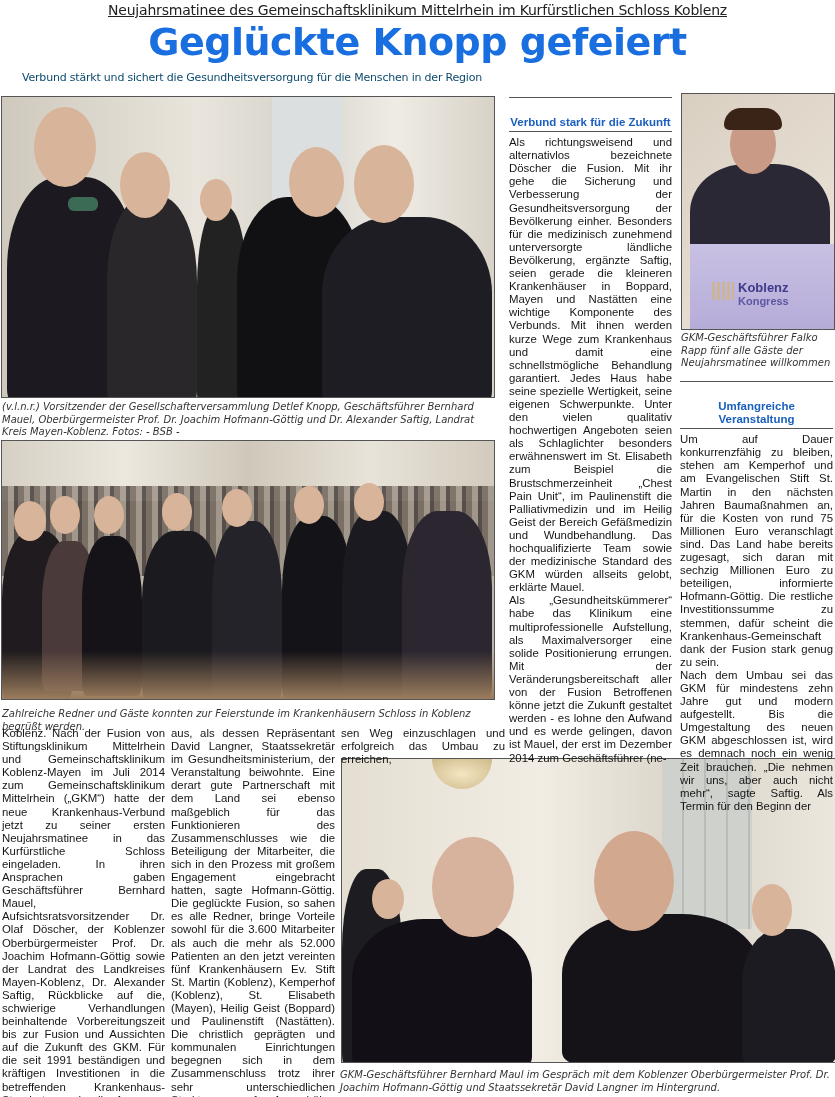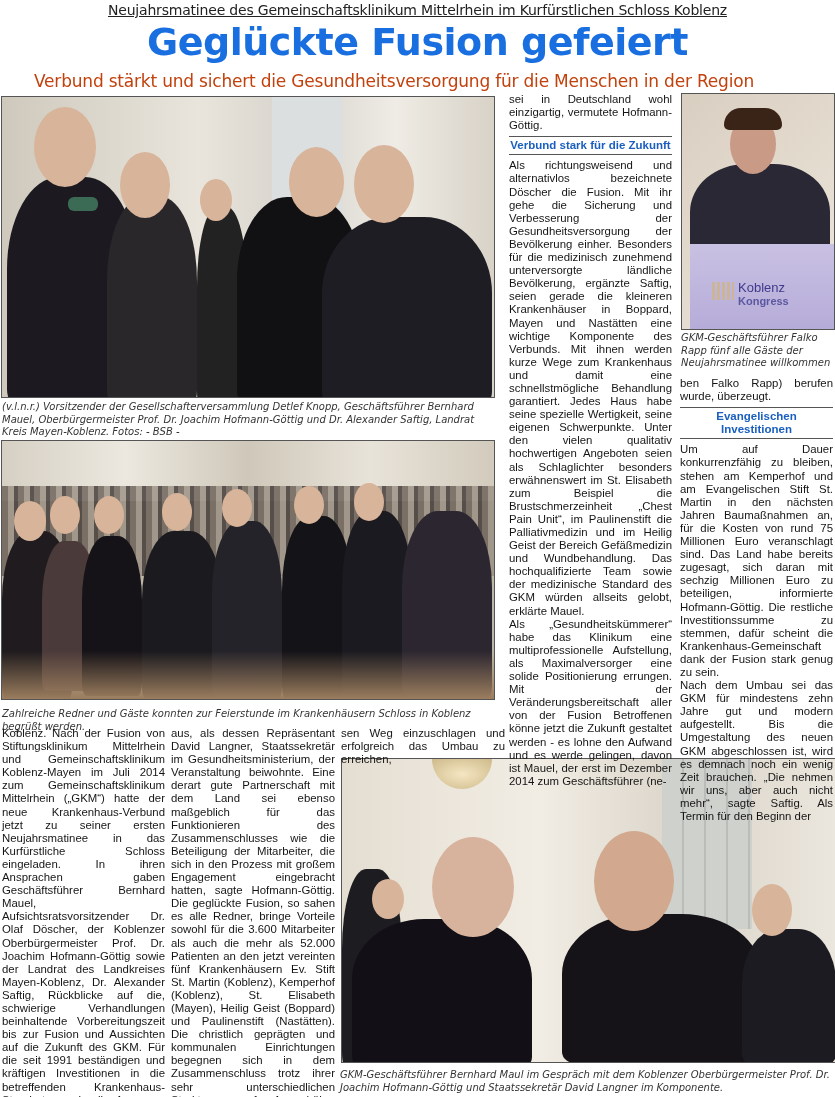--- a/index.html
+++ b/index.html
@@ -1,37 +1,37 @@
 <!DOCTYPE html>
 <html><head>
 <meta charset="utf-8">
 <style>
   html,body{margin:0;padding:0;background:#fff;}
   body{width:835px;height:1097px;position:relative;overflow:hidden;font-family:"Liberation Sans",sans-serif;color:#111;}
   .abs{position:absolute;}
   .kicker{left:0;top:2px;width:835px;text-align:center;font-family:"DejaVu Sans",sans-serif;font-size:14px;letter-spacing:-0.2px;color:#222;}
   .kicker span{text-decoration:underline;}
   .headline{left:0;top:20px;width:835px;text-align:center;font-family:"DejaVu Sans",sans-serif;font-weight:bold;font-size:38px;color:#1a6fe0;letter-spacing:-0.5px;}
-  .subhead{left:34px;top:71px;font-family:"DejaVu Sans",sans-serif;font-size:17px;color:#c2410c;letter-spacing:-0.2px;}
+  .subhead{left:22px;top:71px;font-family:"DejaVu Sans",sans-serif;font-size:11px;color:#0c4a6e;letter-spacing:-0.2px;}
   .photo{border:1px solid #555;overflow:hidden;}
   .caption{font-family:"DejaVu Sans",sans-serif;font-style:italic;font-size:10px;line-height:12.5px;color:#333;}
   .col{font-size:11.4px;line-height:13.1px;text-align:justify;hyphens:manual;color:#151515;}
   .col p{margin:0;}
   .col b{font-weight:normal;}
-  .subhd{border-top:1px solid #555;border-bottom:1px solid #555;color:#1a5fbf;font-weight:bold;font-size:11.5px;text-align:center;padding:2px 0 2px;margin:4px 0 4px;}
+  .subhd{border-top:1px solid #555;border-bottom:1px solid #555;color:#1a5fbf;font-weight:bold;font-size:11.5px;text-align:center;padding:18px 0 2px;margin:4px 0 4px;}
   
   .wall{position:absolute;background:linear-gradient(180deg,#d9d5cc,#c8c2b5);}
   .person{position:absolute;border-radius:40% 40% 8% 8%;}
   .head{position:absolute;border-radius:50%;background:#d8b49a;}
 </style>
 </head>
 <body>
 
 <div class="abs kicker"><span>Neujahrsmatinee des Gemeinschaftsklinikum Mittelrhein im Kurfürstlichen Schloss Koblenz</span></div>
-<div class="abs headline">Geglückte Fusion gefeiert</div>
+<div class="abs headline">Geglückte Knopp gefeiert</div>
 <div class="abs subhead">Verbund stärkt und sichert die Gesundheitsversorgung für die Menschen in der Region</div>
 
 <div class="abs photo" style="left:1px;top:96px;width:492px;height:300px;background:#cfc8bb;">
   <div class="wall" style="left:0;top:0;width:492px;height:300px;background:linear-gradient(90deg,#cfc9bd 0%,#e9e5dc 40%,#d6d3cc 60%,#efece5 80%,#d8d2c7 100%);"></div>
   <div class="abs" style="left:270px;top:0;width:70px;height:180px;background:#dcdfe0;"></div>
   <div class="person" style="left:5px;top:80px;width:130px;height:230px;background:#1c1a20;"></div>
   <div class="head" style="left:32px;top:10px;width:62px;height:80px;"></div>
   <div class="abs" style="left:66px;top:100px;width:30px;height:14px;background:#3b6b54;border-radius:6px;"></div>
   <div class="person" style="left:105px;top:100px;width:90px;height:210px;background:#2a272a;"></div>
   <div class="head" style="left:118px;top:55px;width:50px;height:66px;"></div>
@@ -65,56 +65,54 @@
   <div class="abs" style="left:0;top:210px;width:492px;height:48px;background:linear-gradient(180deg,rgba(150,120,90,.0),#9b7d5e);"></div>
 </div>
 <div class="abs caption" style="left:2px;top:708px;width:500px;">Zahlreiche Redner und Gäste konnten zur Feierstunde im Krankenhäusern Schloss in Koblenz begrüßt werden.</div>
 
 <div class="abs photo" style="left:681px;top:93px;width:152px;height:235px;background:linear-gradient(135deg,#d9cfc1,#eee6dc);">
   <div class="person" style="left:8px;top:70px;width:140px;height:120px;background:#2a2834;"></div>
   <div class="head" style="left:48px;top:20px;width:46px;height:60px;background:#c99a86;"></div>
   <div class="abs" style="left:42px;top:14px;width:58px;height:22px;background:#3a2418;border-radius:20px 20px 6px 6px;"></div>
   <div class="abs" style="left:8px;top:150px;width:144px;height:85px;background:linear-gradient(180deg,#c9c1e3,#b6acd9);"></div>
   <div class="abs" style="left:30px;top:188px;width:22px;height:18px;background:repeating-linear-gradient(90deg,#cbb596 0 3px,transparent 3px 5px);"></div>
-  <div class="abs" style="left:56px;top:186px;font-size:13px;font-weight:normal;color:#3d3a8c;">Koblenz</div>
+  <div class="abs" style="left:56px;top:186px;font-size:13px;font-weight:bold;color:#3d3a8c;">Koblenz</div>
   <div class="abs" style="left:56px;top:201px;font-size:11px;color:#5b57a0;font-weight:bold;">Kongress</div>
 </div>
 <div class="abs caption" style="left:681px;top:332px;width:152px;">GKM-Geschäftsführer Falko Rapp fünf alle Gäste der Neujahrsmatinee willkommen</div>
 
 <div class="abs photo" style="left:341px;top:758px;width:494px;height:303px;background:linear-gradient(90deg,#e4ded2,#f2ede4 40%,#d9d3c8 70%,#ece7de);">
   <div class="abs" style="left:90px;top:0;width:60px;height:30px;background:radial-gradient(#f5e6c2,#cdb98a);border-radius:0 0 30px 30px;"></div>
   <div class="abs" style="left:320px;top:0;width:90px;height:170px;background:repeating-linear-gradient(90deg,#cfd1cd 0 20px,#b9bcb8 20px 22px);"></div>
   <div class="person" style="left:0;top:110px;width:60px;height:200px;background:#1d1c21;"></div>
   <div class="head" style="left:30px;top:120px;width:32px;height:40px;"></div>
   <div class="person" style="left:10px;top:160px;width:180px;height:150px;background:#121016;"></div>
   <div class="head" style="left:90px;top:78px;width:82px;height:100px;background:#d7b39d;"></div>
   <div class="person" style="left:220px;top:155px;width:200px;height:150px;background:#151318;"></div>
   <div class="head" style="left:252px;top:72px;width:80px;height:100px;background:#d2a98f;"></div>
   <div class="person" style="left:400px;top:170px;width:94px;height:135px;background:#1c1b22;"></div>
   <div class="head" style="left:410px;top:125px;width:40px;height:52px;"></div>
 </div>
-<div class="abs caption" style="left:340px;top:1069px;width:495px;">GKM-Geschäftsführer Bernhard Maul im Gespräch mit dem Koblenzer Oberbürgermeister Prof. Dr. Joachim Hofmann-Göttig und Staatssekretär David Langner im Komponente.</div>
+<div class="abs caption" style="left:340px;top:1069px;width:495px;">GKM-Geschäftsführer Bernhard Maul im Gespräch mit dem Koblenzer Oberbürgermeister Prof. Dr. Joachim Hofmann-Göttig und Staatssekretär David Langner im Hintergrund.</div>
 
 <div class="abs col" style="left:2px;top:727px;width:163px;">
   <p><b>Koblenz.</b> <span>Nach der Fusion von Stiftungsklinikum Mittelrhein und Gemeinschaftsklinikum Koblenz-Mayen im Juli 2014 zum Gemeinschaftsklinikum Mittelrhein („GKM“) hatte der neue Krankenhaus-Verbund jetzt zu seiner ersten Neujahrsmatinee in das Kurfürstliche Schloss eingeladen. In ihren Ansprachen gaben Geschäftsführer Bernhard Mauel, Aufsichtsratsvorsitzender Dr. Olaf Döscher, der Koblenzer Oberbürgermeister Prof. Dr. Joachim Hofmann-Göttig sowie der Landrat des Landkreises Mayen-Koblenz, Dr. Alexander Saftig, Rückblicke auf die, schwierige Verhandlungen beinhaltende Vorbereitungszeit bis zur Fusion und Aussichten auf die Zukunft des GKM. Für die seit 1991 beständigen und kräftigen Investitionen in die betreffenden Krankenhaus-Standorte sowie die Anregung zur Fusion sprachen alle Redner ihren Dank dem Land Rheinland-Pfalz</span></p>
 </div>
 
 <div class="abs col" style="left:171px;top:727px;width:164px;">
   <p>aus, als dessen Repräsentant David Langner, Staatssekretär im Gesundheitsministerium, der Veranstaltung beiwohnte. Eine derart gute Partnerschaft mit dem Land sei ebenso maßgeblich für das Funktionieren des Zusammenschlusses wie die Beteiligung der Mitarbeiter, die sich in den Prozess mit großem Engagement eingebracht hatten, sagte Hofmann-Göttig. Die geglückte Fusion, so sahen es alle Redner, bringe Vorteile sowohl für die 3.600 Mitarbeiter als auch die mehr als 52.000 Patienten an den jetzt vereinten fünf Krankenhäusern Ev. Stift St. Martin (Koblenz), Kemperhof (Koblenz), St. Elisabeth (Mayen), Heilig Geist (Boppard) und Paulinenstift (Nastätten). Die christlich geprägten und kommunalen Einrichtungen begegnen sich in dem Zusammenschluss trotz ihrer sehr unterschiedlichen Strukturen auf Augenhöhe, komplett gleichberechtigt. Die-</p>
 </div>
 
 <div class="abs col" style="left:341px;top:727px;width:164px;">
   <p>sen Weg einzuschlagen und erfolgreich das Umbau zu erreichen,</p>
 </div>
 
 <div class="abs col" style="left:509px;top:93px;width:163px;">
-  <p>sei in Deutschland wohl einzigartig, vermutete Hofmann-Göttig.</p>
   <div class="subhd">Verbund stark für die Zukunft</div>
   <p>Als richtungsweisend und alternativlos bezeichnete Döscher die Fusion. Mit ihr gehe die Sicherung und Verbesserung der Gesundheitsversorgung der Bevölkerung einher. Besonders für die medizinisch zunehmend unterversorgte ländliche Bevölkerung, ergänzte Saftig, seien gerade die kleineren Krankenhäuser in Boppard, Mayen und Nastätten eine wichtige Komponente des Verbunds. Mit ihnen werden kurze Wege zum Krankenhaus und damit eine schnellstmögliche Behandlung garantiert. Jedes Haus habe seine spezielle Wertigkeit, seine eigenen Schwerpunkte. Unter den vielen qualitativ hochwertigen Angeboten seien als Schlaglichter besonders erwähnenswert im St. Elisabeth zum Beispiel die Brustschmerzeinheit „Chest Pain Unit“, im Paulinenstift die Palliativmedizin und im Heilig Geist der Bereich Gefäßmedizin und Wundbehandlung. Das hochqualifizierte Team sowie der medizinische Standard des GKM würden allseits gelobt, erklärte Mauel.</p>
   <p>Als „Gesundheitskümmerer“ habe das Klinikum eine multiprofessionelle Aufstellung, als Maximalversorger eine solide Positionierung errungen. Mit der Veränderungsbereitschaft aller von der Fusion Betroffenen könne jetzt die Zukunft gestaltet werden - es lohne den Aufwand und es werde gelingen, davon ist Mauel, der erst im Dezember 2014 zum Geschäftsführer (ne-</p>
 </div>
 
 <div class="abs col" style="left:680px;top:377px;width:153px;">
-  <p>ben Falko Rapp) berufen wurde, überzeugt.</p>
-  <div class="subhd">Evangelischen Investitionen</div>
+  <div class="subhd">Umfangreiche Veranstaltung</div>
   <p>Um auf Dauer konkurrenzfähig zu bleiben, stehen am Kemperhof und am Evangelischen Stift St. Martin in den nächsten Jahren Baumaßnahmen an, für die Kosten von rund 75 Millionen Euro veranschlagt sind. Das Land habe bereits zugesagt, sich daran mit sechzig Millionen Euro zu beteiligen, informierte Hofmann-Göttig. Die restliche Investitionssumme zu stemmen, dafür scheint die Krankenhaus-Gemeinschaft dank der Fusion stark genug zu sein.</p>
   <p>Nach dem Umbau sei das GKM für mindestens zehn Jahre gut und modern aufgestellt. Bis die Umgestaltung des neuen GKM abgeschlossen ist, wird es demnach noch ein wenig Zeit brauchen. „Die nehmen wir uns, aber auch nicht mehr“, sagte Saftig. Als Termin für den Beginn der</p>
 </div>
 
 </body></html>

